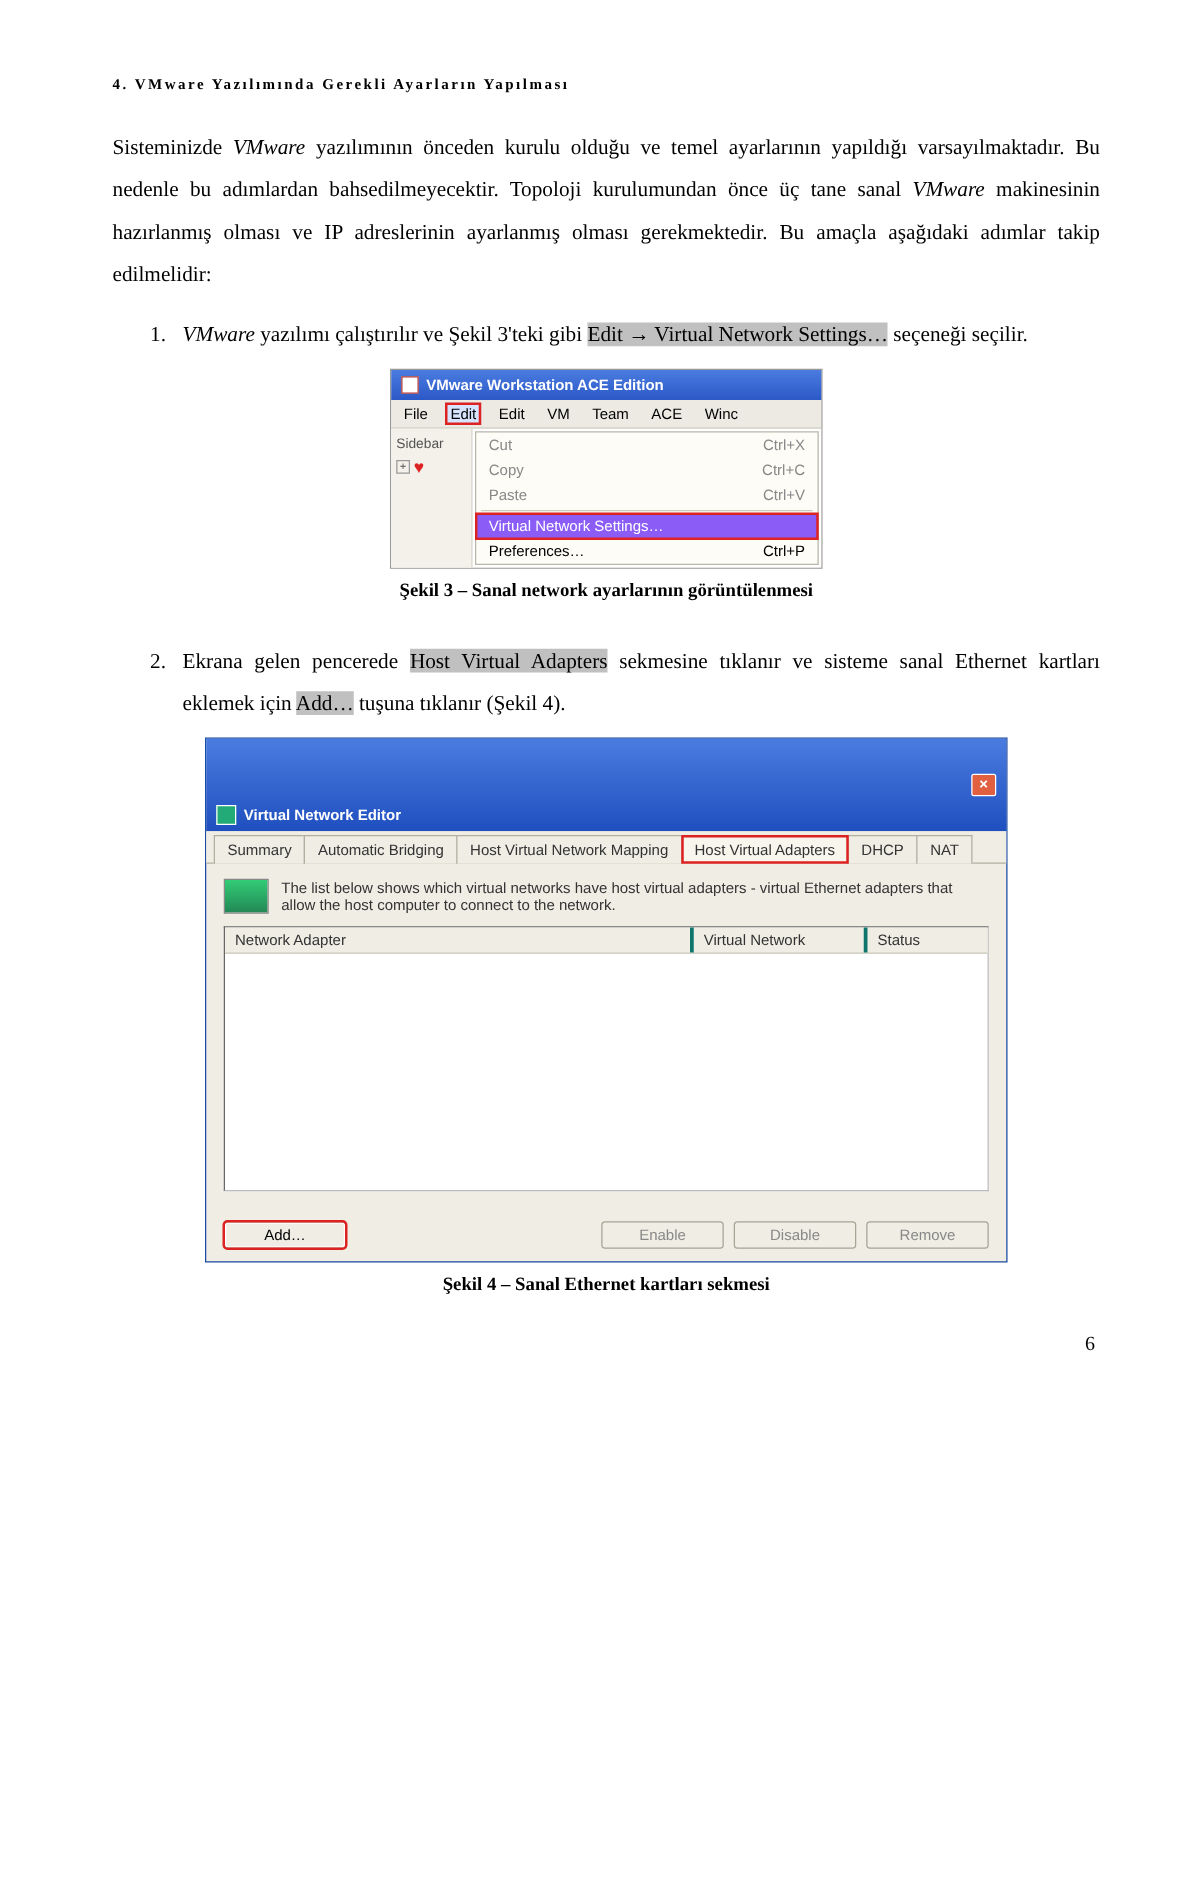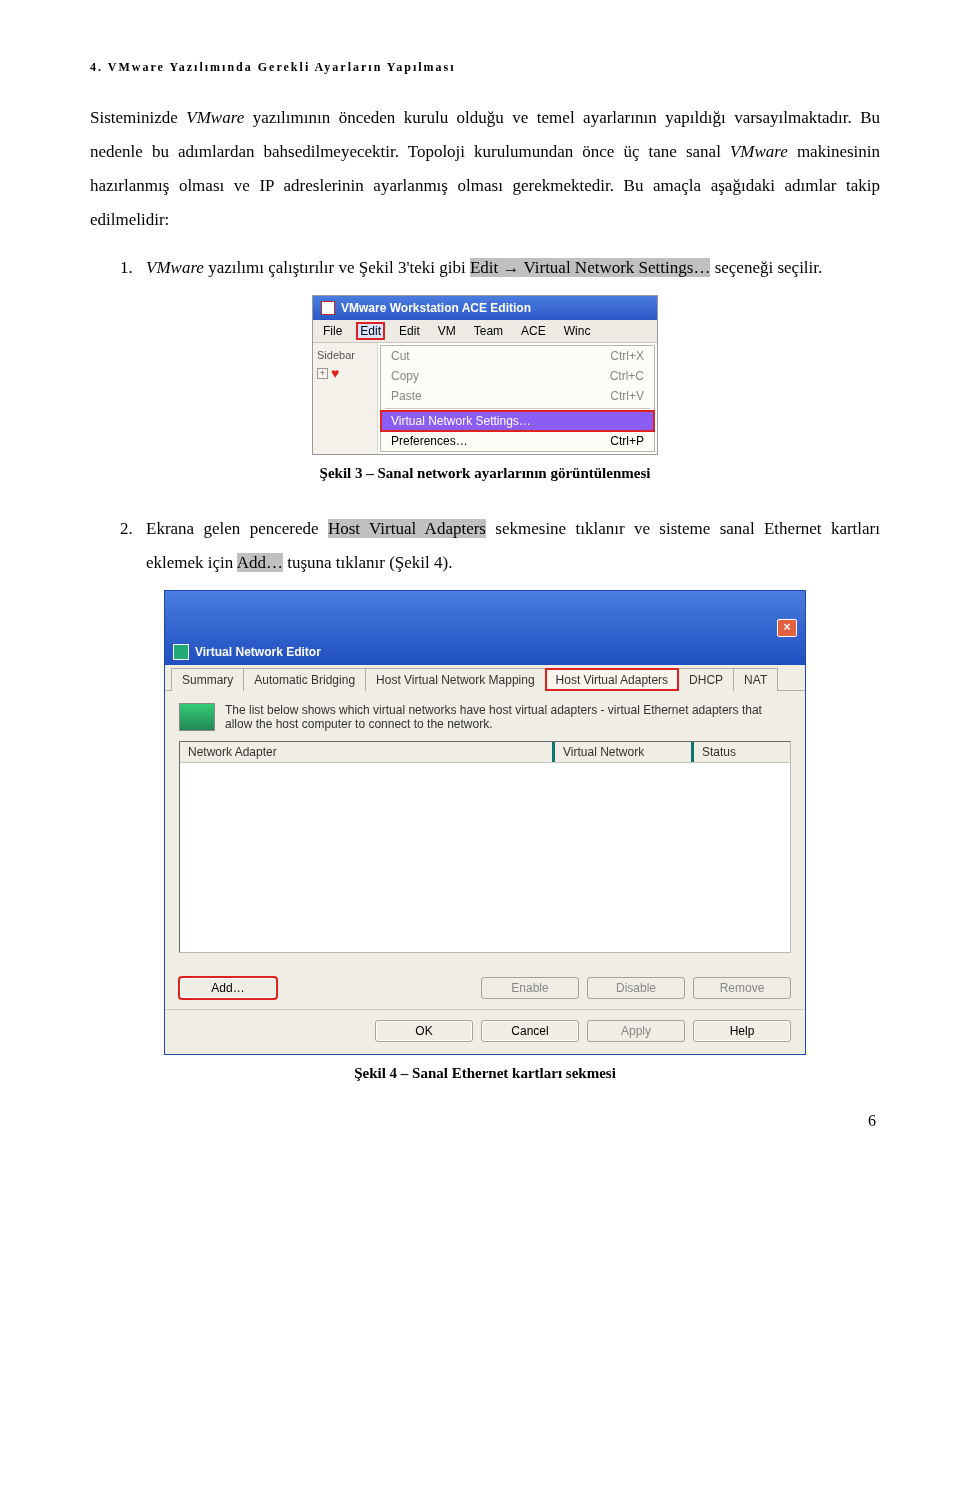--- a/index.html
+++ b/index.html
@@ -350,23 +350,17 @@
     </div>
   </div>
   <div class="ss2-row">
     <div class="ss2-btn en boxed">Add…</div>
     <div class="ss2-row-right">
       <div class="ss2-btn">Enable</div>
       <div class="ss2-btn">Disable</div>
       <div class="ss2-btn">Remove</div>
     </div>
   </div>
-  <div class="ss2-footer">
-    <div class="ss2-btn en">OK</div>
-    <div class="ss2-btn en">Cancel</div>
-    <div class="ss2-btn">Apply</div>
-    <div class="ss2-btn en">Help</div>
-  </div>
 </div>
 
 <div class="caption">Şekil 4 – Sanal Ethernet kartları sekmesi</div>
 
 <div class="page-num">6</div>
 
 </body></html>

